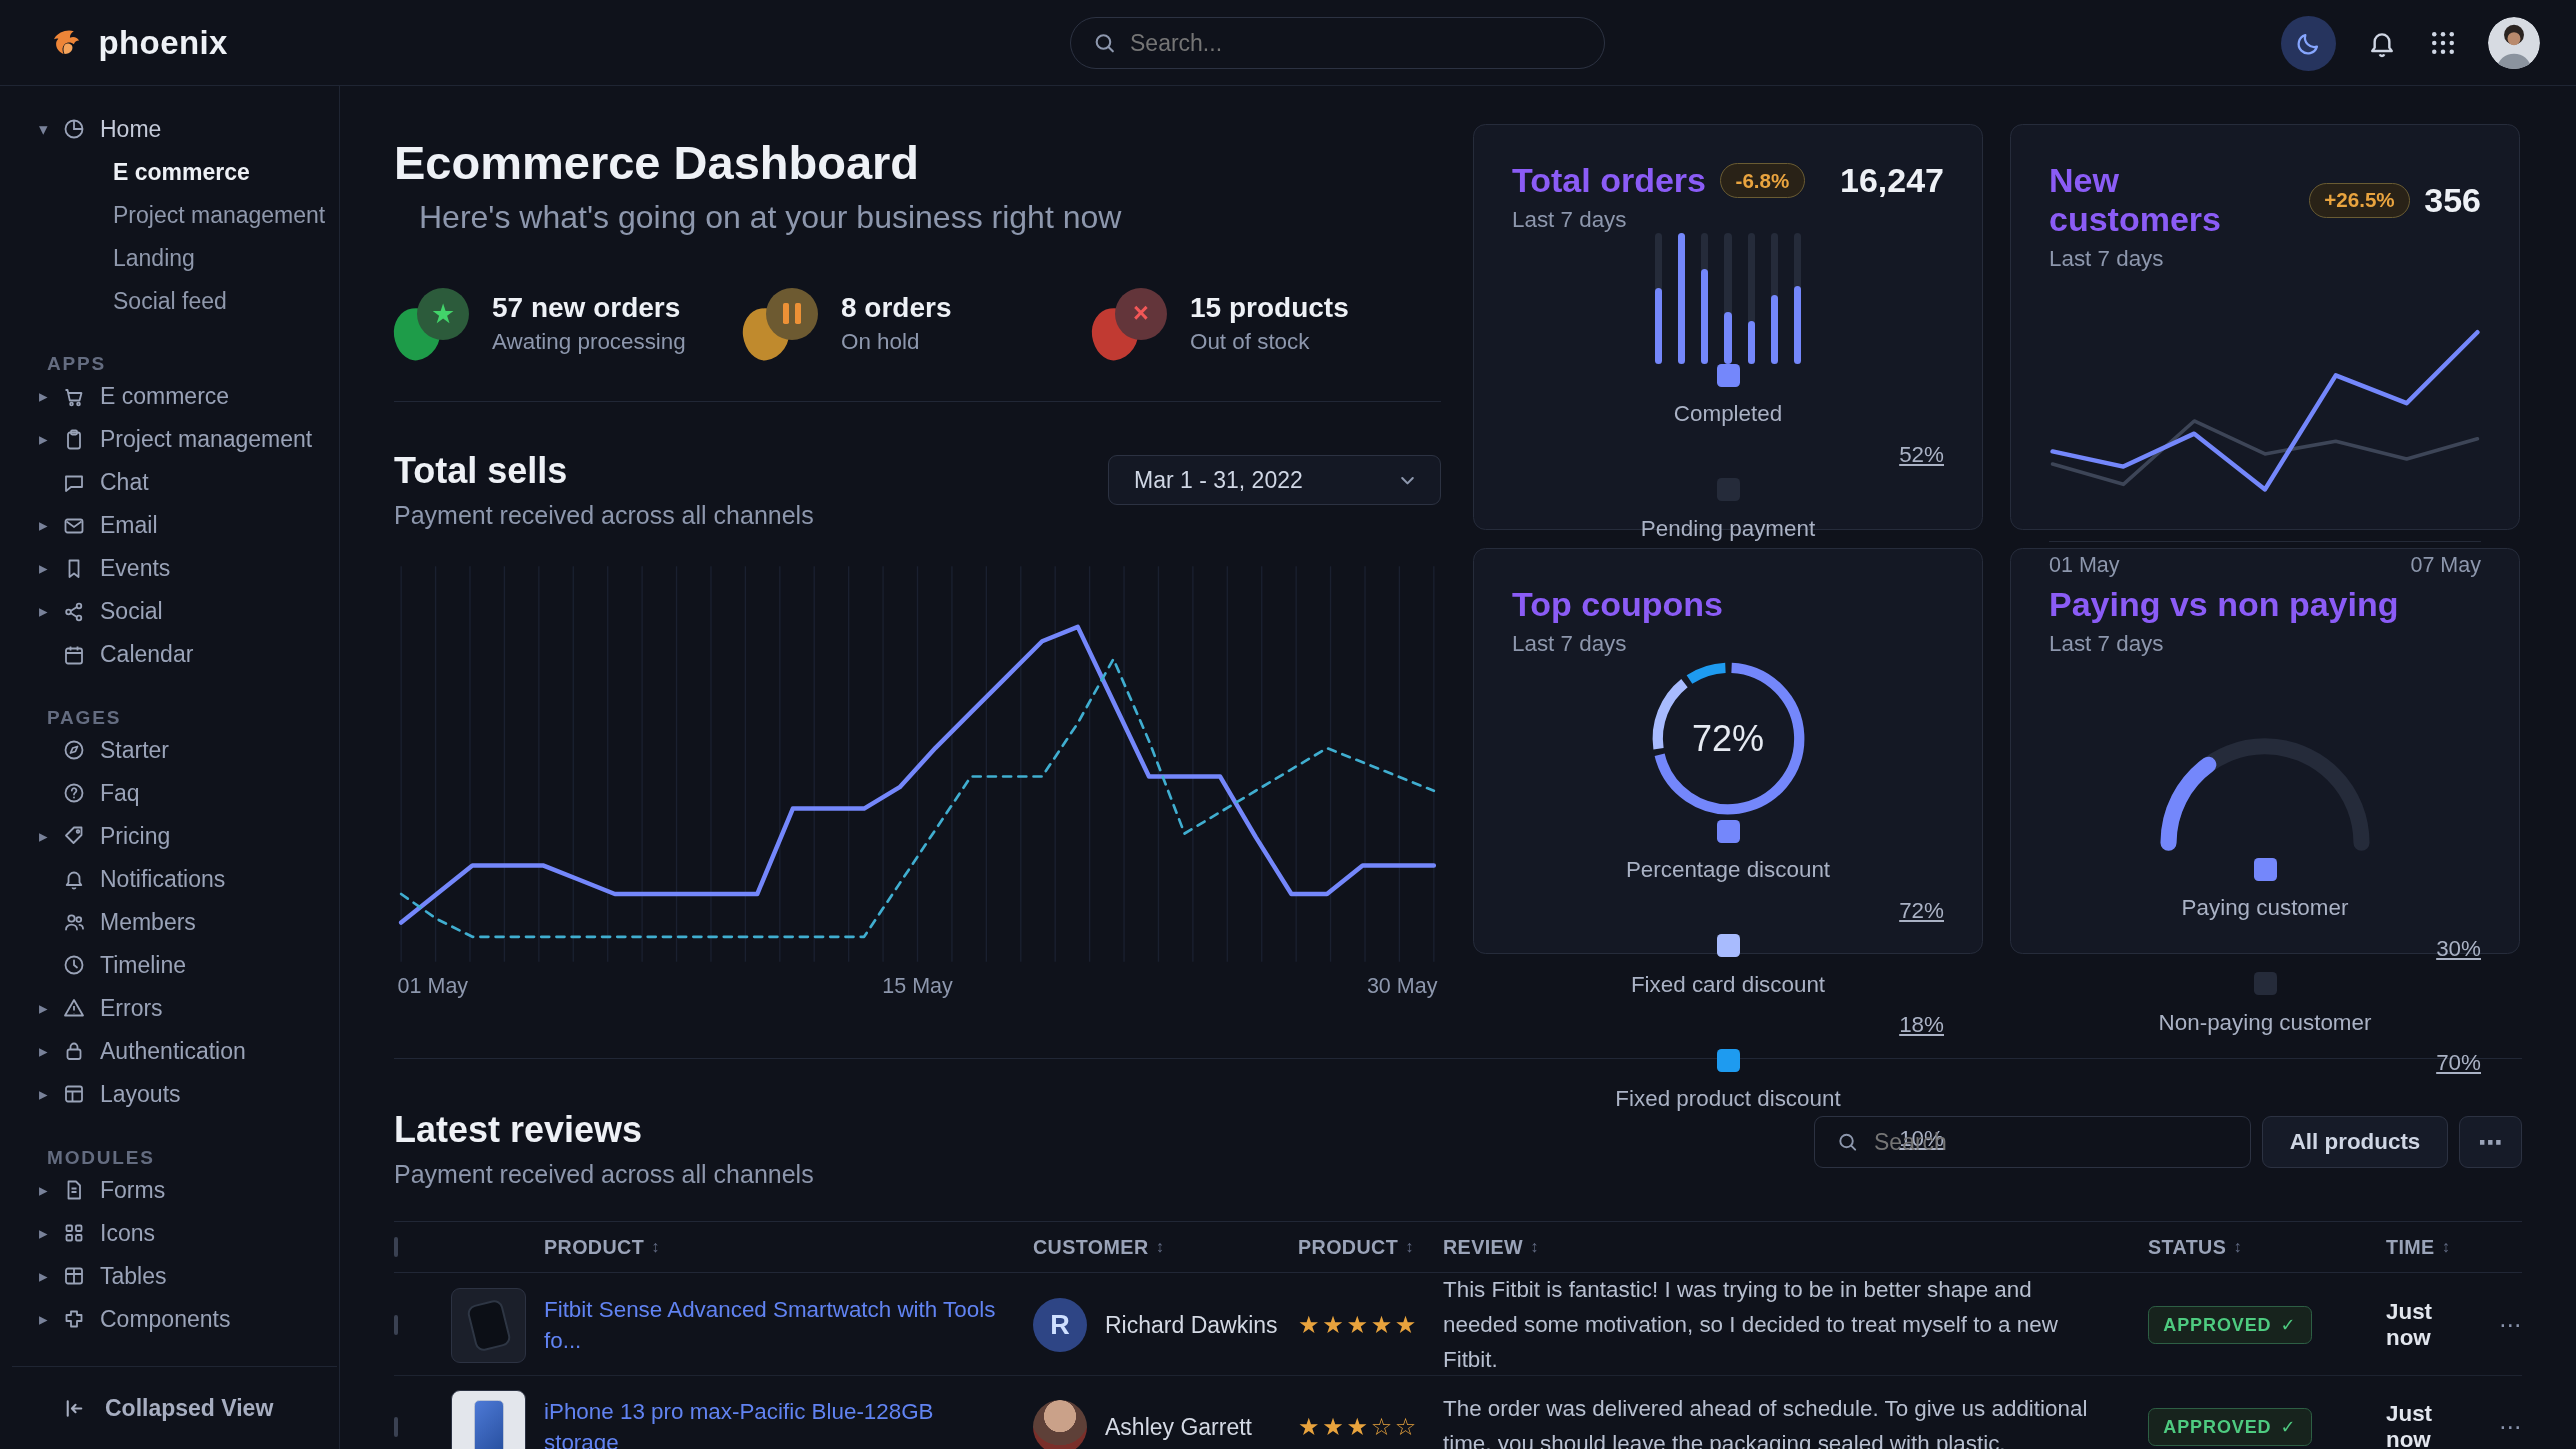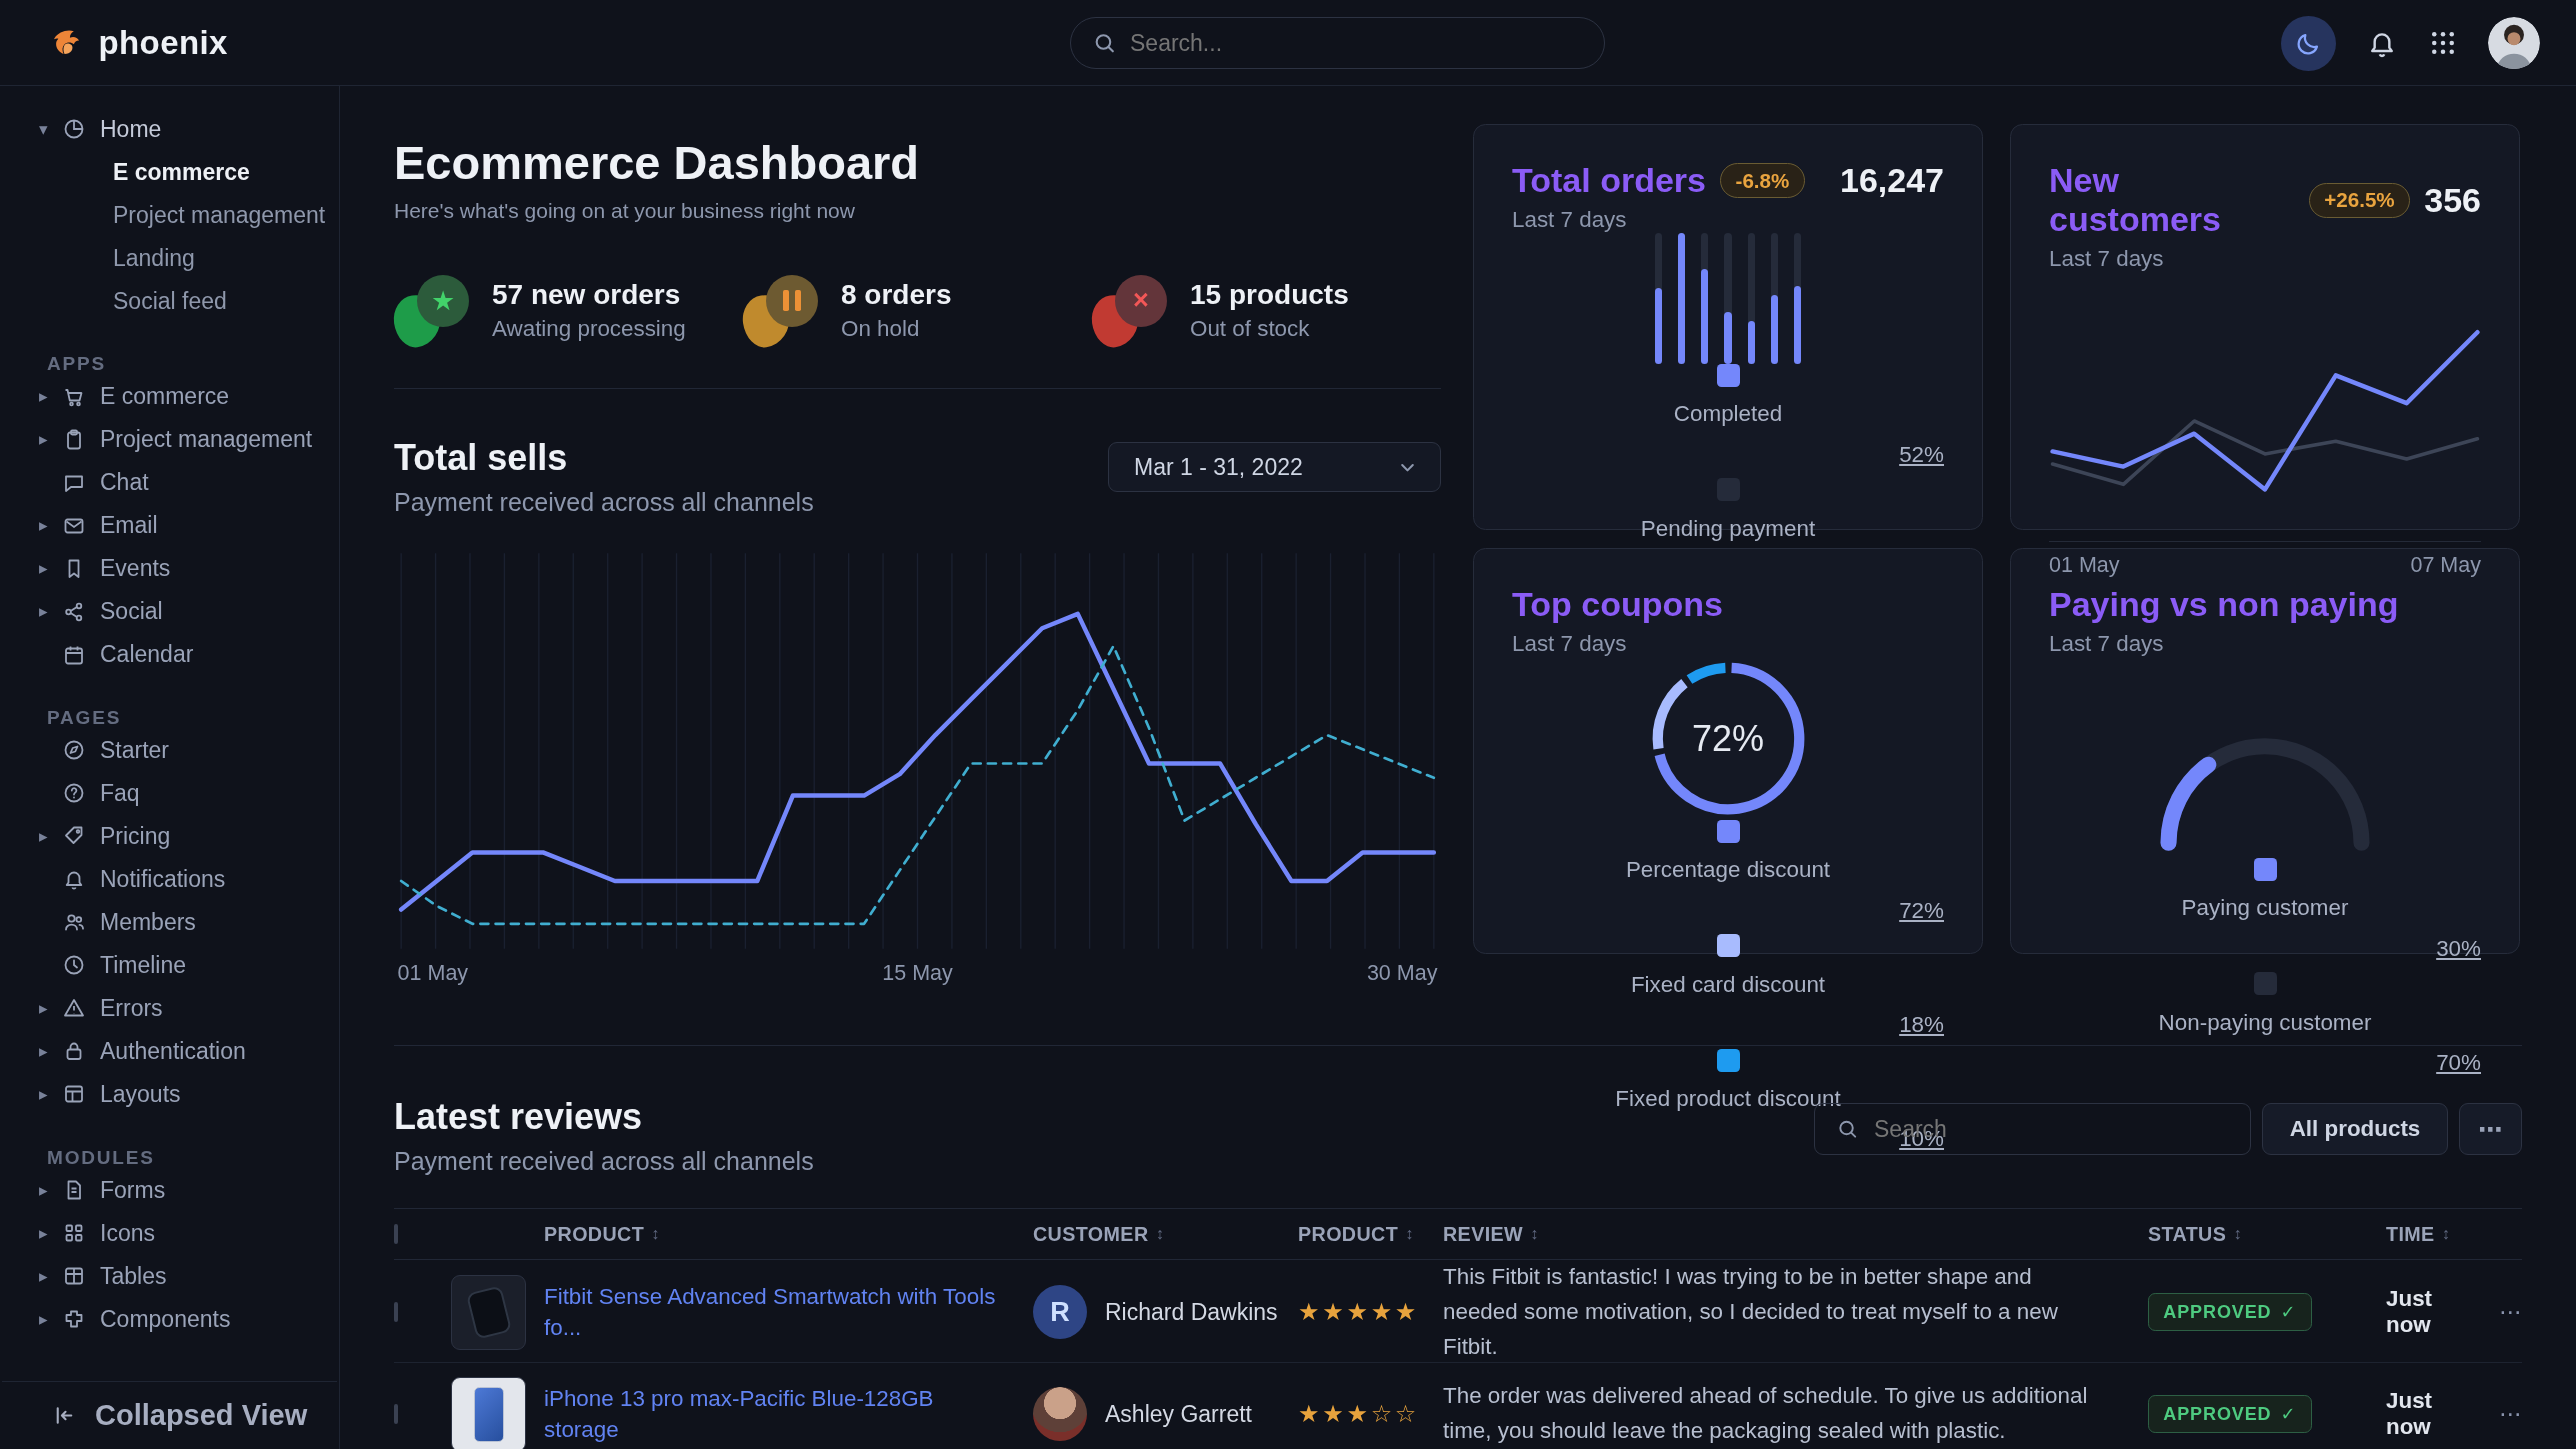--- a/index.html
+++ b/index.html
@@ -31,28 +31,28 @@
   .side-item{display:flex;align-items:center;height:43px;padding-left:39px;
     font-size:23px;color:#9aa3b8;cursor:pointer;white-space:nowrap;}
   .side-item .caret{width:23px;font-size:17px;color:#79829a;flex:0 0 23px;}
   .side-item .sicon{width:38px;flex:0 0 38px;display:flex;align-items:center;color:#9aa3b8;}
   .side-item.toplabel{color:#c4cad9;}
   .side-sub{display:flex;align-items:center;height:43px;padding-left:113px;font-size:23px;
     color:#8f98ac;cursor:pointer;}
   .side-sub.active{color:#eef1f6;font-weight:700;}
   .side-section{height:33px;margin-top:19.7px;padding-left:47px;display:flex;align-items:flex-end;
     font-size:19px;font-weight:700;letter-spacing:1.8px;color:#646c80;}
-  .side-footer{position:absolute;left:2px;right:1.8px;bottom:0;height:68px;border-top:1.8px solid #1f2533;
-    display:flex;align-items:center;gap:18px;padding-left:50px;color:#a7aec1;font-size:29px;
+  .side-footer{position:absolute;left:12px;right:1.8px;bottom:0;height:83px;border-top:1.8px solid #1f2533;
+    display:flex;align-items:center;gap:18px;padding-left:50px;color:#a7aec1;font-size:23px;
     font-weight:600;cursor:pointer;background:#0f121b;}
   
   .content{position:absolute;top:86px;left:340px;right:0;bottom:0;padding:0 54px;overflow:hidden;}
   .hero{display:grid;grid-template-columns:1047px 1fr;column-gap:32px;padding-top:38px;align-items:start;}
   .page-title{font-size:47px;font-weight:700;color:#eef1f6;margin-top:10.7px;line-height:55px;}
-  .page-sub{font-size:21px;color:#8d97ad;margin-top:9px;}
+  .page-sub{font-size:32px;color:#8d97ad;margin-top:9px;margin-left:25px;}
   .stats-row{display:flex;margin-top:52px;gap:0;}
   .stat{display:flex;align-items:center;gap:23px;width:354px;}
   .stat-figure{position:relative;width:75px;height:72px;flex:0 0 75px;}
   .stat-blob{position:absolute;left:0;bottom:0;width:47px;height:52px;
     border-radius:46% 54% 58% 42%/48% 42% 58% 52%;transform:rotate(-8deg);}
   .stat-circle{position:absolute;right:0;top:0;width:52px;height:52px;border-radius:50%;
     display:flex;align-items:center;justify-content:center;}
   .stat.green .stat-blob{background:#1e9c49;}  .stat.green .stat-circle{background:#2c5b3b;color:#42d36a;font-size:27px;}
   .stat.amber .stat-blob{background:#c08a2d;}  .stat.amber .stat-circle{background:#6d5a31;}
   .stat.red   .stat-blob{background:#c13a32;}  .stat.red   .stat-circle{background:#63353a;color:#f25757;font-size:27px;font-weight:700;}

